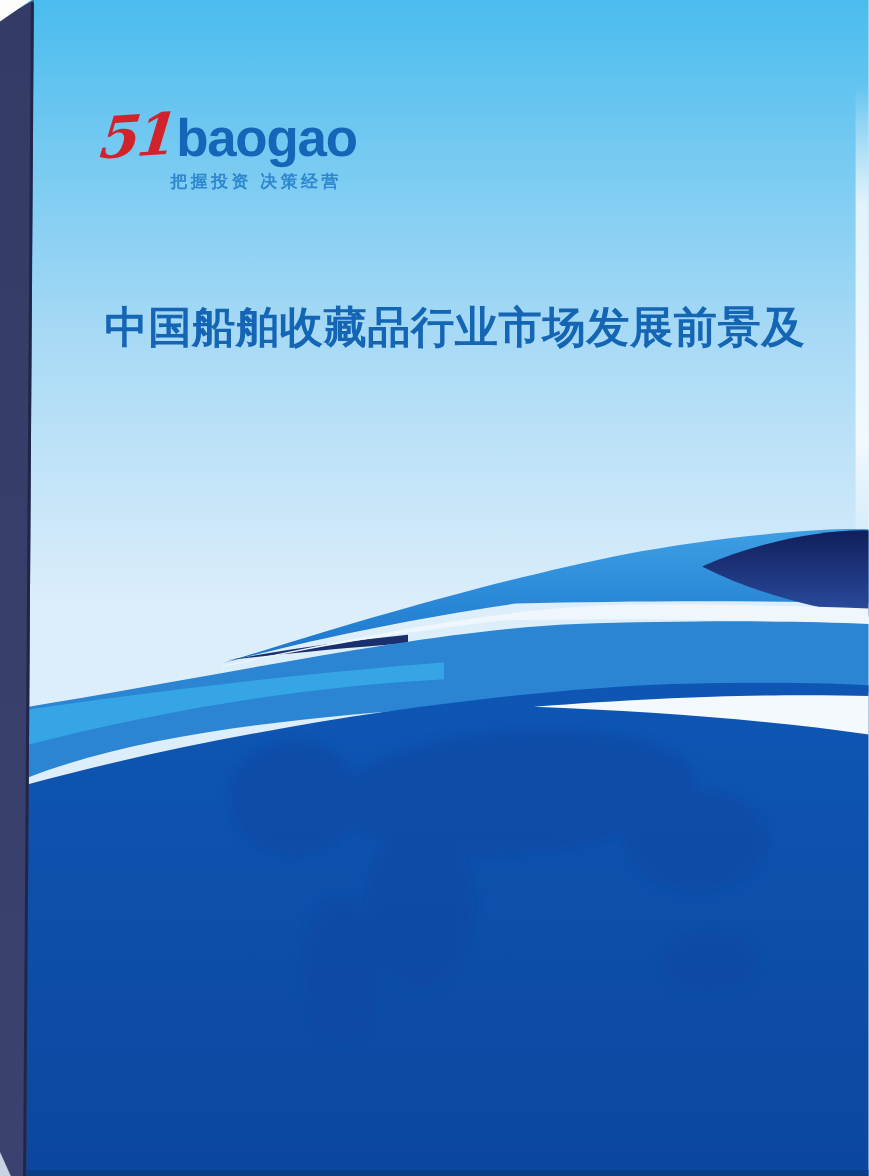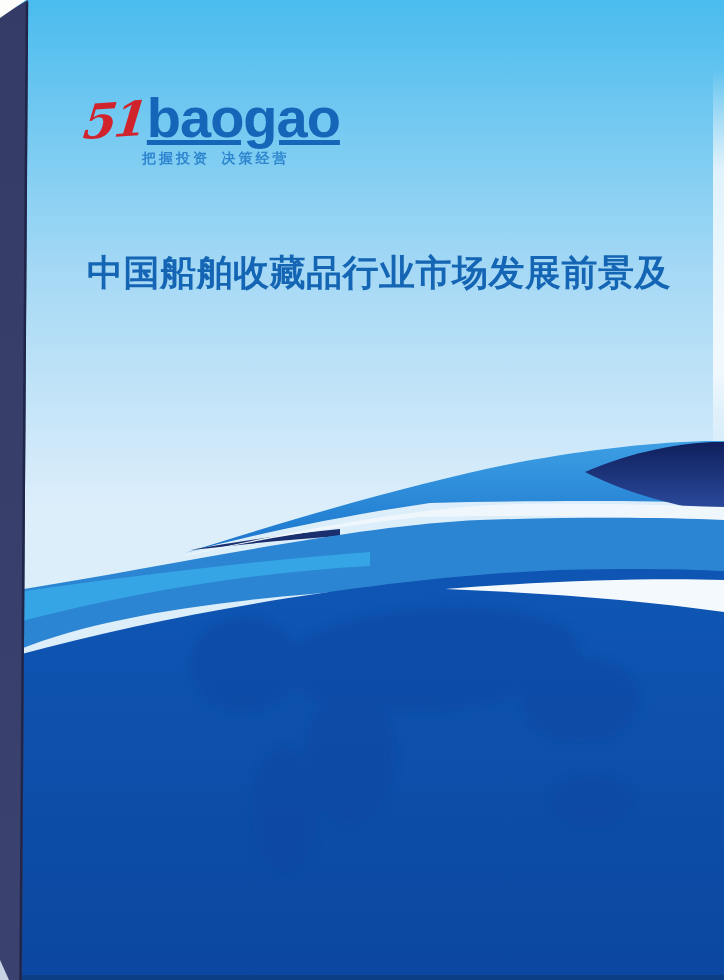--- a/index.html
+++ b/index.html
@@ -24,28 +24,27 @@
   .logo-mark{
     display:inline-block;
     font-family:"DejaVu Serif", serif;
     font-style:italic;font-weight:bold;
     font-size:48px;color:var(--logo_red);
     transform:skewX(-10deg) rotate(-4deg);
     letter-spacing:-3px;
   }
   .logo-name{
     display:inline-block;
-    font-size:56px;font-weight:bold;color:var(--logo_blue);
-    letter-spacing:-1px;margin-left:2px;text-decoration:underline;
+    font-size:44px;font-weight:bold;color:var(--logo_blue);
+    letter-spacing:-1px;margin-left:2px;
   }
   .logo-tagline{
     margin-top:6px;margin-left:58px;
     font-size:14px;font-weight:bold;color:var(--tagline_blue);
     letter-spacing:3px;
-    font-family:Liberation Mono, monospace;
   }
   .title{
     position:absolute;left:87px;top:249px;z-index:3;
     color:var(--title_blue);font-weight:bold;font-size:36px;
     line-height:48px;letter-spacing:0.5px;white-space:nowrap;
   }
 </style>
 </head>
 <body style="--sky_top: #4abcee; --sky_mid: #a6d9f5; --sky_bottom: #ddeefb; --royal_blue: #0e52ae; --royal_blue_deep: #0b47a0; --bright_blue: #1e80d8; --medium_blue: #2b85d2; --cyan_blue: #36a5e6; --navy: #16307c; --spine_navy: #373e6a; --title_blue: #1565b5; --logo_red: #d0232b; --logo_blue: #1566b8; --tagline_blue: #2e86cf; --swoosh_white: #f4f9fe;">
 

